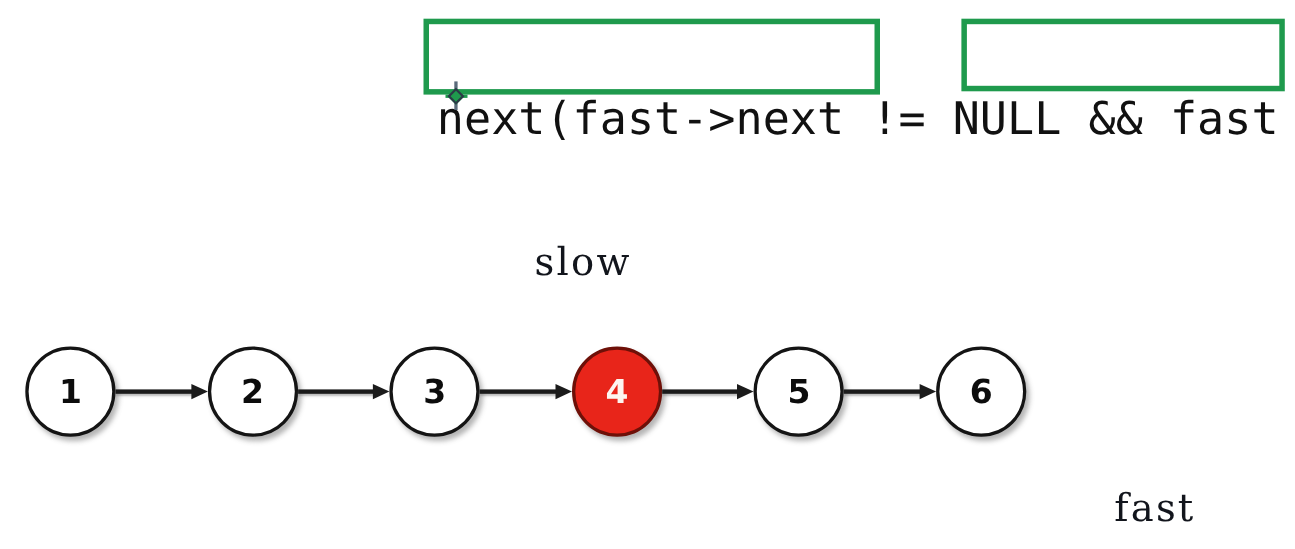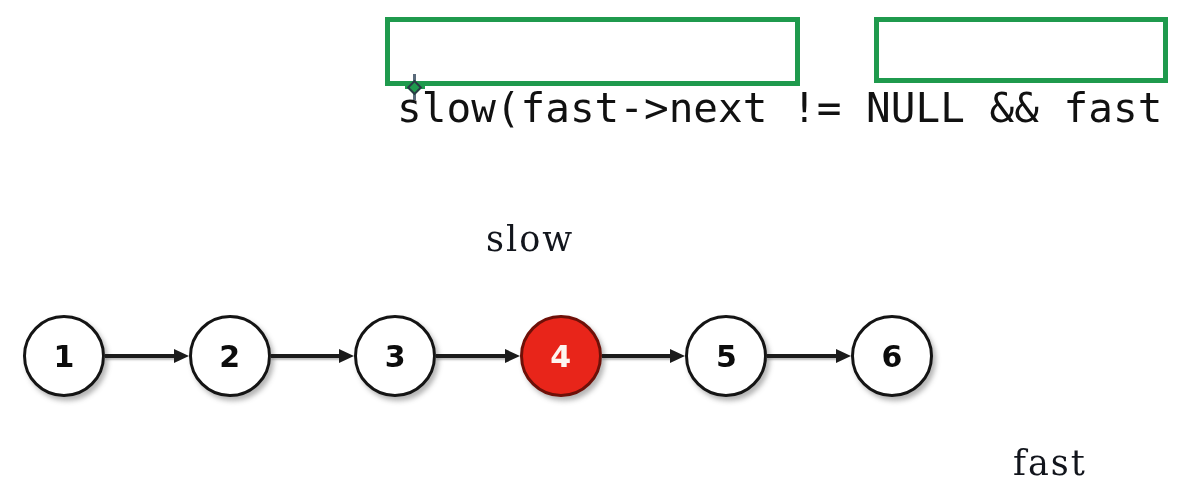--- a/index.html
+++ b/index.html
@@ -150,21 +150,21 @@
     border-left: 15px solid #1b1b1b;
   }
 </style>
 </head>
 <body>
 
 <div id="canvas">
 
   <div class="code-line">
     <div class="code-inner">
-      <span class="code-seg">slow(</span><span class="code-seg">fast-&gt;next != NULL</span><span class="code-seg"> &amp;&amp; </span><span class="code-seg">fast != NULL</span>
+      <span class="code-seg">next(</span><span class="code-seg">fast-&gt;next != NULL</span><span class="code-seg"> &amp;&amp; </span><span class="code-seg">fast != NULL</span>
     </div>
   </div>
 
   <div class="hl-box b1"></div>
   <div class="hl-box b2"></div>
 
   <div class="anchor">
     <div class="hbar"></div>
     <div class="vbar"></div>
     <div class="diamond"></div>

